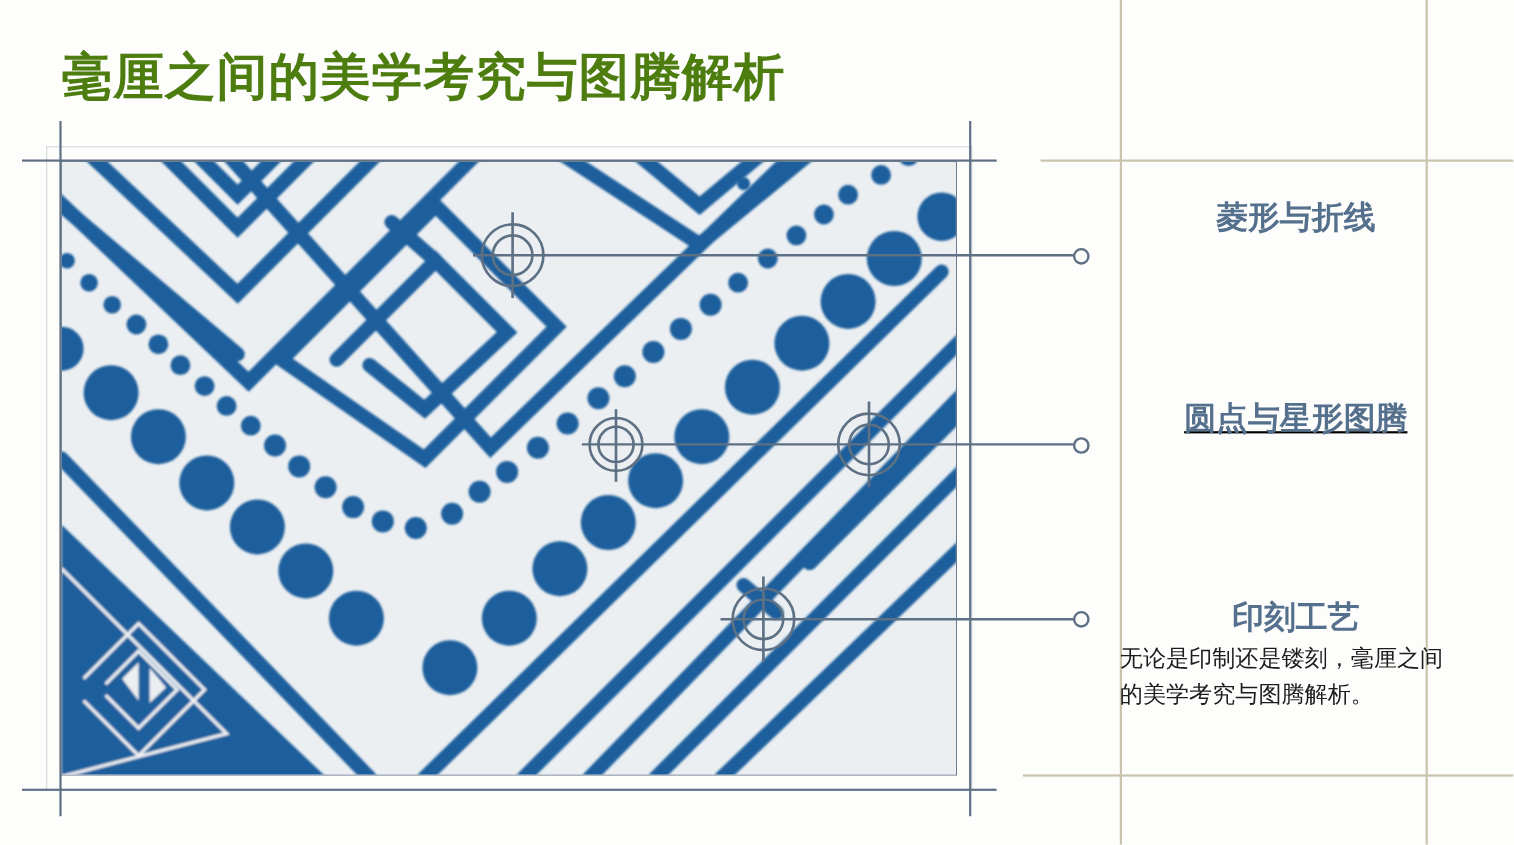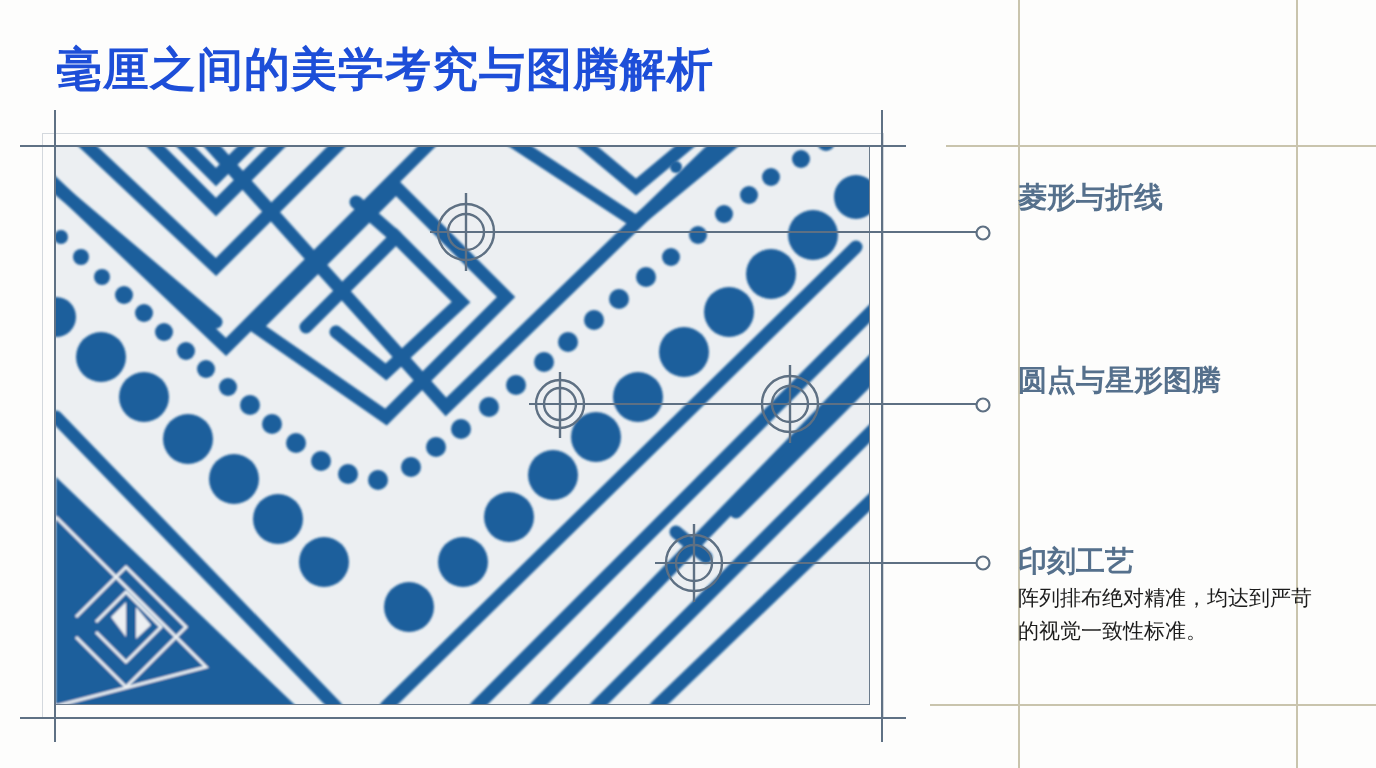--- a/index.html
+++ b/index.html
@@ -4,37 +4,38 @@
   <style>
     html, body { margin:0; padding:0; }
     body {
       width:1376px; height:768px; position:relative; overflow:hidden;
       background:#fdfdfc;
       font-family:"DejaVu Sans", "Liberation Sans", sans-serif;
     }
     .abs { position:absolute; }
     .title {
       left:56px; top:38px; margin:0;
-      font-size:46px; font-weight:bold; color:#1d4ed8;
+      font-size:46px; font-weight:bold; color:#4d7c0f;
       letter-spacing:1px; white-space:nowrap; line-height:62px;
     }
     .gline { background:#c9c4ad; }
     .dline { background:#5f7184; }
     .lframe { background:#d3d8dd; }
     .photo {
       left:55px; top:146px; width:815px; height:559px;
       border:1px solid #6b7b8c; box-sizing:border-box; overflow:hidden;
       background:#e9ecf0;
     }
     .photo svg { display:block; }
     .overlay { left:0; top:0; }
     .section { left:1018px; width:320px; }
     .sec-title {
       font-size:29px; font-weight:bold; color:#55708c; line-height:38px; margin:0;
       white-space:nowrap;
+      text-align:center;
     }
     .sec-body {
       font-size:21px; color:#1c1c1c; line-height:33px; margin:2px 0 0 0;
       width:310px;
     }
   </style>
 </head>
 <body>
 
 <h1 class="abs title">毫厘之间的美学考究与图腾解析</h1>
@@ -186,19 +187,19 @@
       <circle cx="694" cy="563" r="28"></circle>
         <circle cx="694" cy="563" r="18"></circle>
       <line x1="694" y1="524" x2="694" y2="602"></line>
     </g>
   </g>
 </svg>
 
 <div class="abs section" style="top:178px;">
   <h2 class="sec-title">菱形与折线</h2>
 </div>
-<div class="abs section" style="top:361px;">
+<div class="abs section" style="top:361px;text-decoration:underline;">
   <h2 class="sec-title">圆点与星形图腾</h2>
 </div>
 <div class="abs section" style="top:542px;">
   <h2 class="sec-title">印刻工艺</h2>
-  <p class="sec-body">阵列排布绝对精准，均达到严苛的视觉一致性标准。</p>
+  <p class="sec-body">无论是印制还是镂刻，毫厘之间的美学考究与图腾解析。</p>
 </div>
 
 </body></html>

